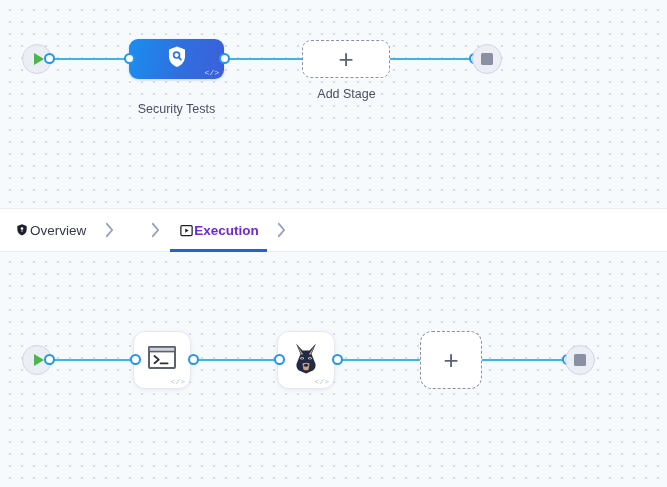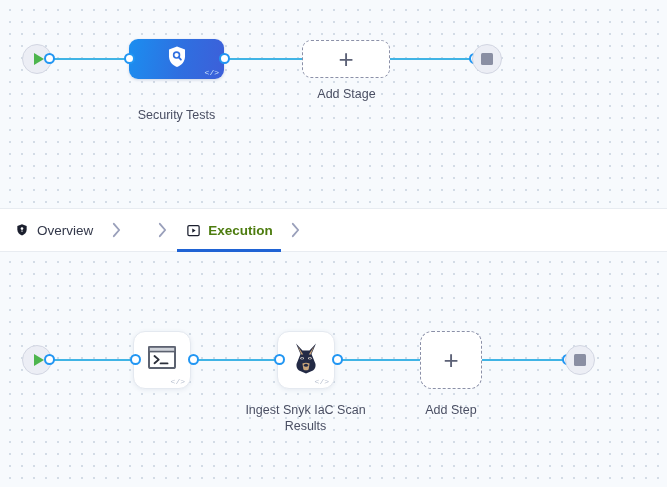--- a/index.html
+++ b/index.html
@@ -92,25 +92,25 @@
     font-size: 12.5px; color: #4a4f63; line-height: 16px;
   }
 
   
   #tab-bar {
     position: absolute; top: 208px; left: 0; width: 667px; height: 44px;
     background: #ffffff; border-top: 1px solid #e8ecf1; border-bottom: 1px solid #e8ecf1;
     display: flex; align-items: center; padding-left: 14px;
   }
   .tab {
-    display: flex; align-items: center; gap: 7px;
+    display: flex; align-items: center; 
     height: 44px; cursor: pointer; position: relative;
     font-size: 13.5px; color: #33384a;
   }
-  .tab.active { font-weight: bold; color: #4d7c0f; }
+  .tab.active { font-weight: bold; color: #6d28d9; }
   .tab.active::after {
     content: ""; position: absolute; left: -8px; right: -8px; bottom: 0;
     height: 3px; background: #1f63d4;
   }
   .tab-icon { display: flex; align-items: center; justify-content: center; width: 16px; height: 16px; }
   .chevron {
     display: flex; align-items: center; justify-content: center;
     width: 46px; height: 44px; color: #9aa0bb;
   }
 </style>
@@ -135,21 +135,21 @@
         <svg width="26" height="26" viewBox="0 0 24 24">
           <path d="M12 2.2 4.6 5.1v6.2c0 4.6 3.1 8.5 7.4 9.9 4.3-1.4 7.4-5.3 7.4-9.9V5.1L12 2.2z" fill="#ffffff"></path>
           <circle cx="11.6" cy="10.2" r="2.7" fill="none" stroke="#2f6fe0" stroke-width="1.5"></circle>
           <line x1="13.6" y1="12.3" x2="15.6" y2="14.4" stroke="#2f6fe0" stroke-width="1.7" stroke-linecap="round"></line>
         </svg>
       </span>
       <span class="code-glyph">&lt;/&gt;</span>
     </div>
     <div class="port" style="left:124px; top:53px;"></div>
     <div class="port" style="left:219px; top:53px;"></div>
-    <div class="caption" style="left:94px; top:107px; width:165px;">Security Tests</div>
+    <div class="caption" style="left:94px; top:101px; width:165px;">Security Tests</div>
 
     <div class="add-node" id="add-stage-node" style="left:302px; top:40px;">
       <span class="plus-glyph">+</span>
     </div>
     <div class="caption" style="left:264px; top:86px; width:165px;">Add Stage</div>
 
     <div class="port" style="left:469px; top:53px;"></div>
     <div class="terminal" style="left:472px; top:44px;">
       <div class="stop-sq"></div>
     </div>
@@ -236,26 +236,24 @@
           <circle cx="11.1" cy="16.4" r="0.85" fill="#232a45"></circle>
           <circle cx="18.9" cy="16.4" r="0.85" fill="#232a45"></circle>
           <path d="M11.4 21.5 Q15 19.8 18.6 21.5 L17.6 27.5 Q15 29.2 12.4 27.5 Z" fill="#c9a479"></path>
           <ellipse cx="15" cy="23.2" rx="2.1" ry="1.5" fill="#232a45"></ellipse>
         </svg>
       </span>
       <span class="code-glyph">&lt;/&gt;</span>
     </div>
     <div class="port" style="left:274px; top:102px;"></div>
     <div class="port" style="left:332px; top:102px;"></div>
-    <div class="caption" style="left:238px; top:150px; width:135px;">Ingest Snyk IaC Scan Results</div>
 
     <div class="add-node" id="add-step-node" style="left:420px; top:79px;">
       <span class="plus-glyph">+</span>
     </div>
-    <div class="caption" style="left:391px; top:150px; width:120px;">Add Step</div>
 
     <div class="port" style="left:562px; top:102px;"></div>
     <div class="terminal" style="left:565px; top:93px;">
       <div class="stop-sq"></div>
     </div>
   </div>
 
 </div>
 
 </body></html>

